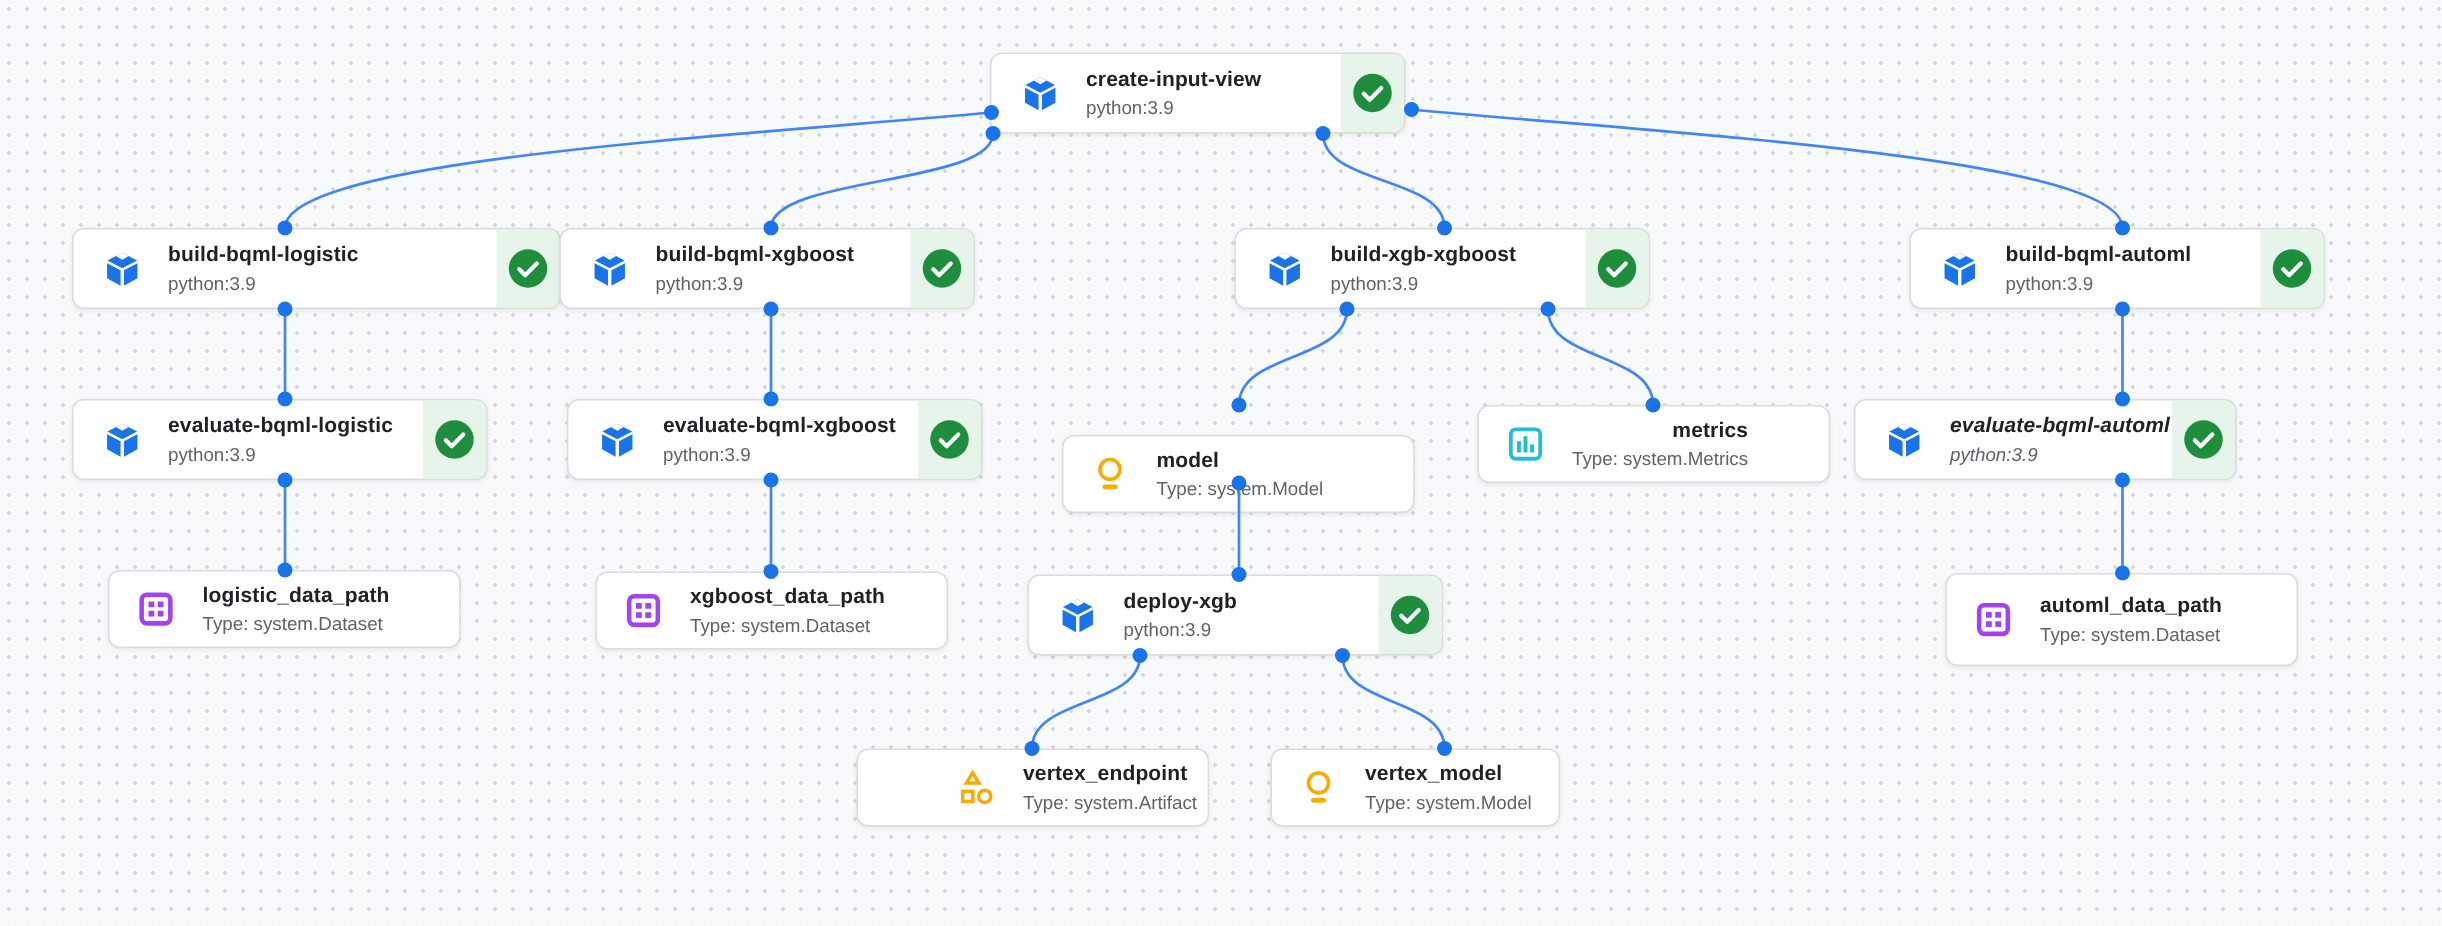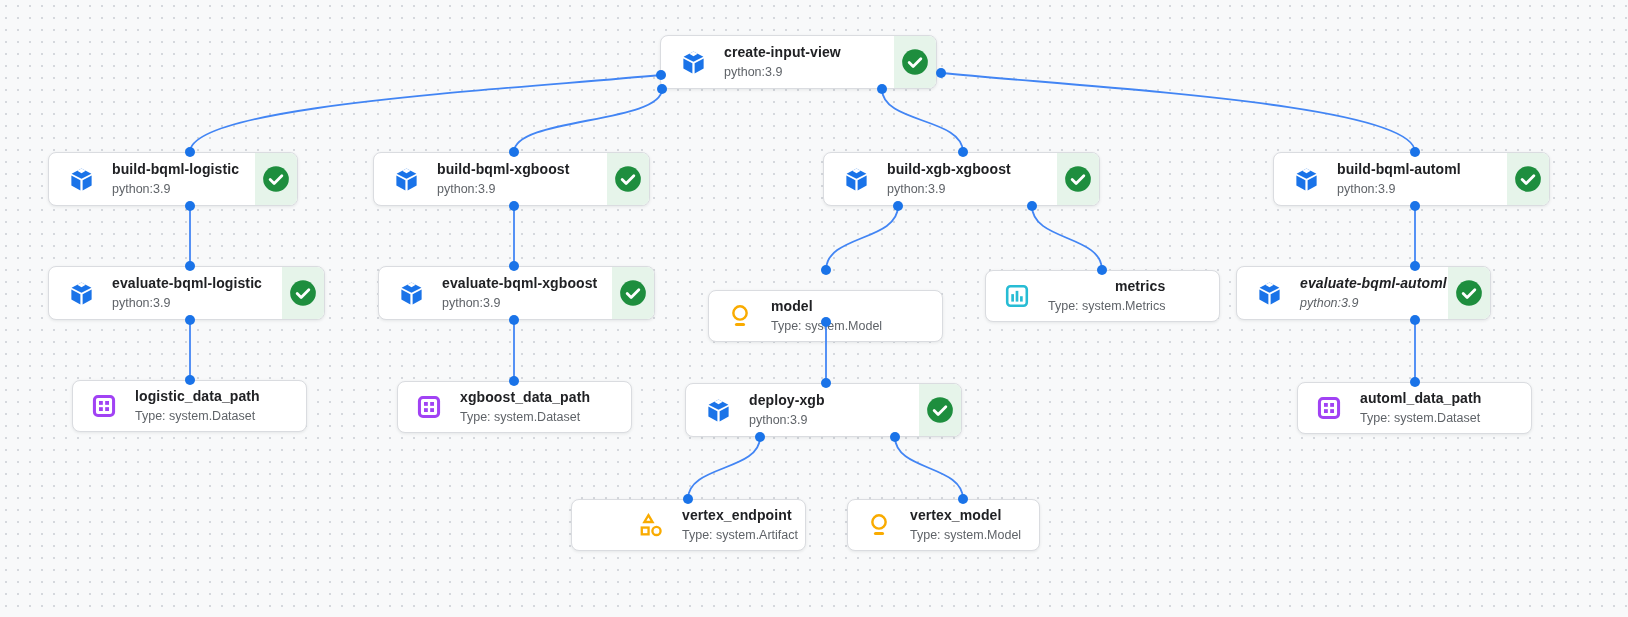--- a/index.html
+++ b/index.html
@@ -84,21 +84,21 @@
         <div class="ntitle">create-input-view</div>
         <div class="nsub">python:3.9</div>
       </div>
     <div class="status">
         <svg class="cicon">
           <use href="#icon-check"></use>
         </svg>
       </div>
   </div>
 
-  <div class="node step" style="left: 48px; top: 152px; width: 250px; height: 54px;">
+  <div class="node step" style="left: 48px; top: 152px; width: 326px; height: 54px;">
     <svg class="nicon">
         <use href="#icon-cube"></use>
       </svg>
     <div class="ntext">
         <div class="ntitle">build-bqml-logistic</div>
         <div class="nsub">python:3.9</div>
       </div>
     <div class="status">
         <svg class="cicon">
           <use href="#icon-check"></use>
@@ -244,21 +244,21 @@
         <div class="ntitle">deploy-xgb</div>
         <div class="nsub">python:3.9</div>
       </div>
     <div class="status">
         <svg class="cicon">
           <use href="#icon-check"></use>
         </svg>
       </div>
   </div>
 
-  <div class="node artifact" style="left: 1297px; top: 382px; width: 235px; height: 52px;">
+  <div class="node artifact" style="left: 1297px; top: 382px; width: 235px; height: 62px;">
     <svg class="nicon">
         <use href="#icon-dataset"></use>
       </svg>
     <div class="ntext">
         <div class="ntitle">automl_data_path</div>
         <div class="nsub">Type: system.Dataset</div>
       </div>
   </div>
 
   <div class="node artifact" style="left: 571px; top: 499px; width: 235px; height: 52px; padding-left: 48px;">

